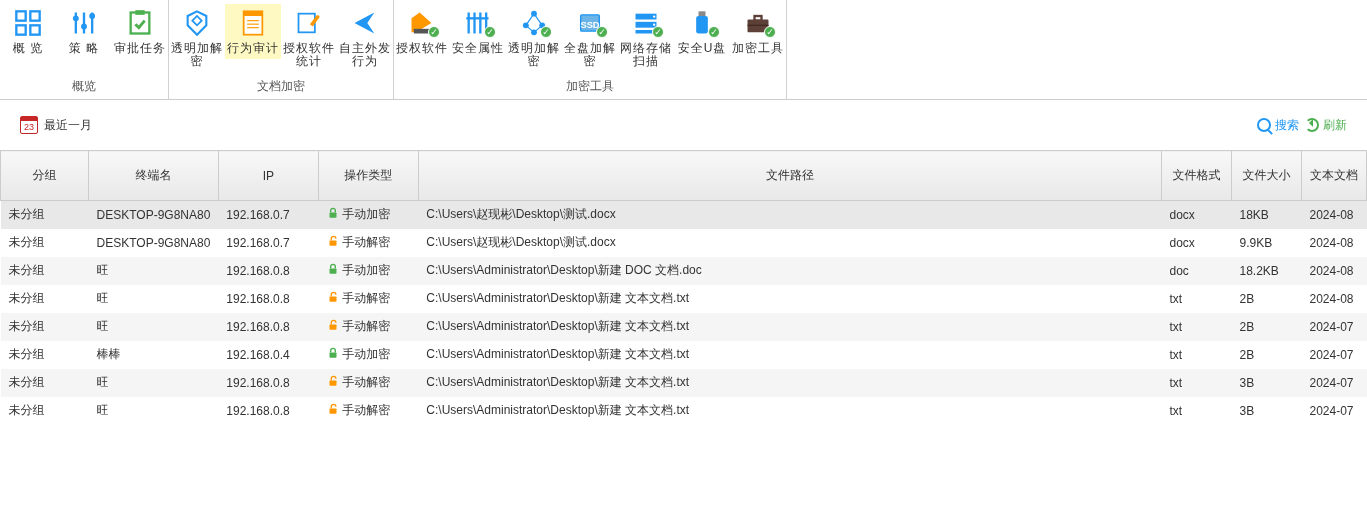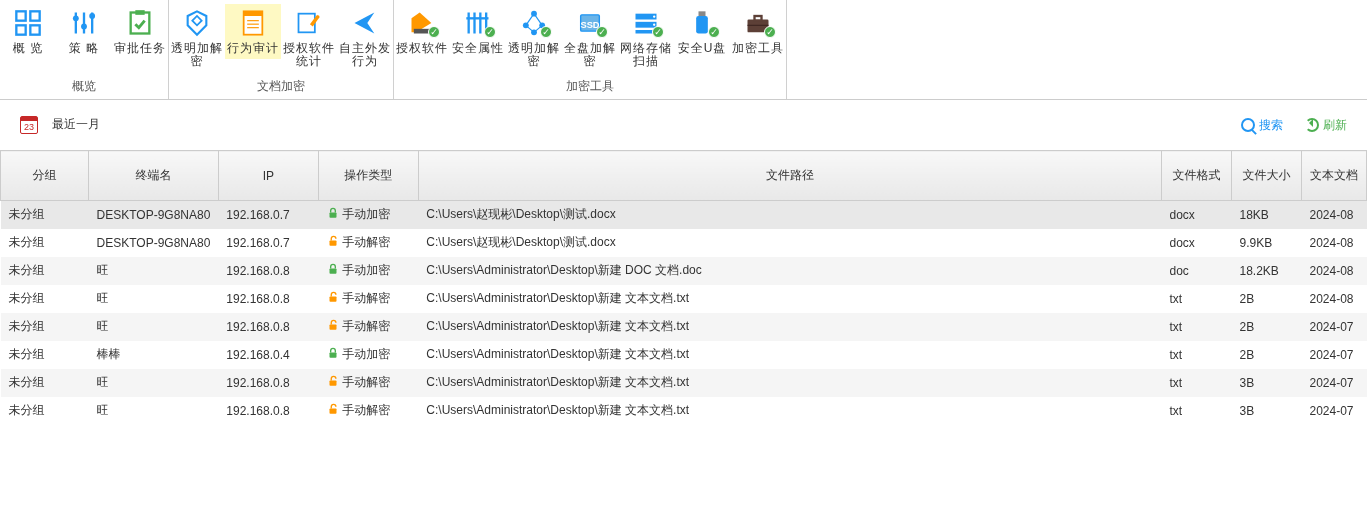--- a/index.html
+++ b/index.html
@@ -75,28 +75,28 @@
     }
 
     .toolbar {
       display: flex;
       align-items: center;
       padding: 16px 20px;
       gap: 8px;
     }
     .toolbar-left {
       display: flex;
-      align-items: flex-start;
-      gap: 14px;
+      align-items: center;
+      gap: 6px;
     }
     .toolbar-spacer { flex: 1; }
     .toolbar-right {
       display: flex;
       align-items: center;
-      gap: 22px;
+      gap: 6px;
     }
     .cal-icon {
       width: 18px; height: 18px;
       border: 1px solid #c62828;
       border-radius: 2px;
       position: relative;
       font-size: 9px;
       color: #c62828;
       display: flex;
       align-items: flex-end;

